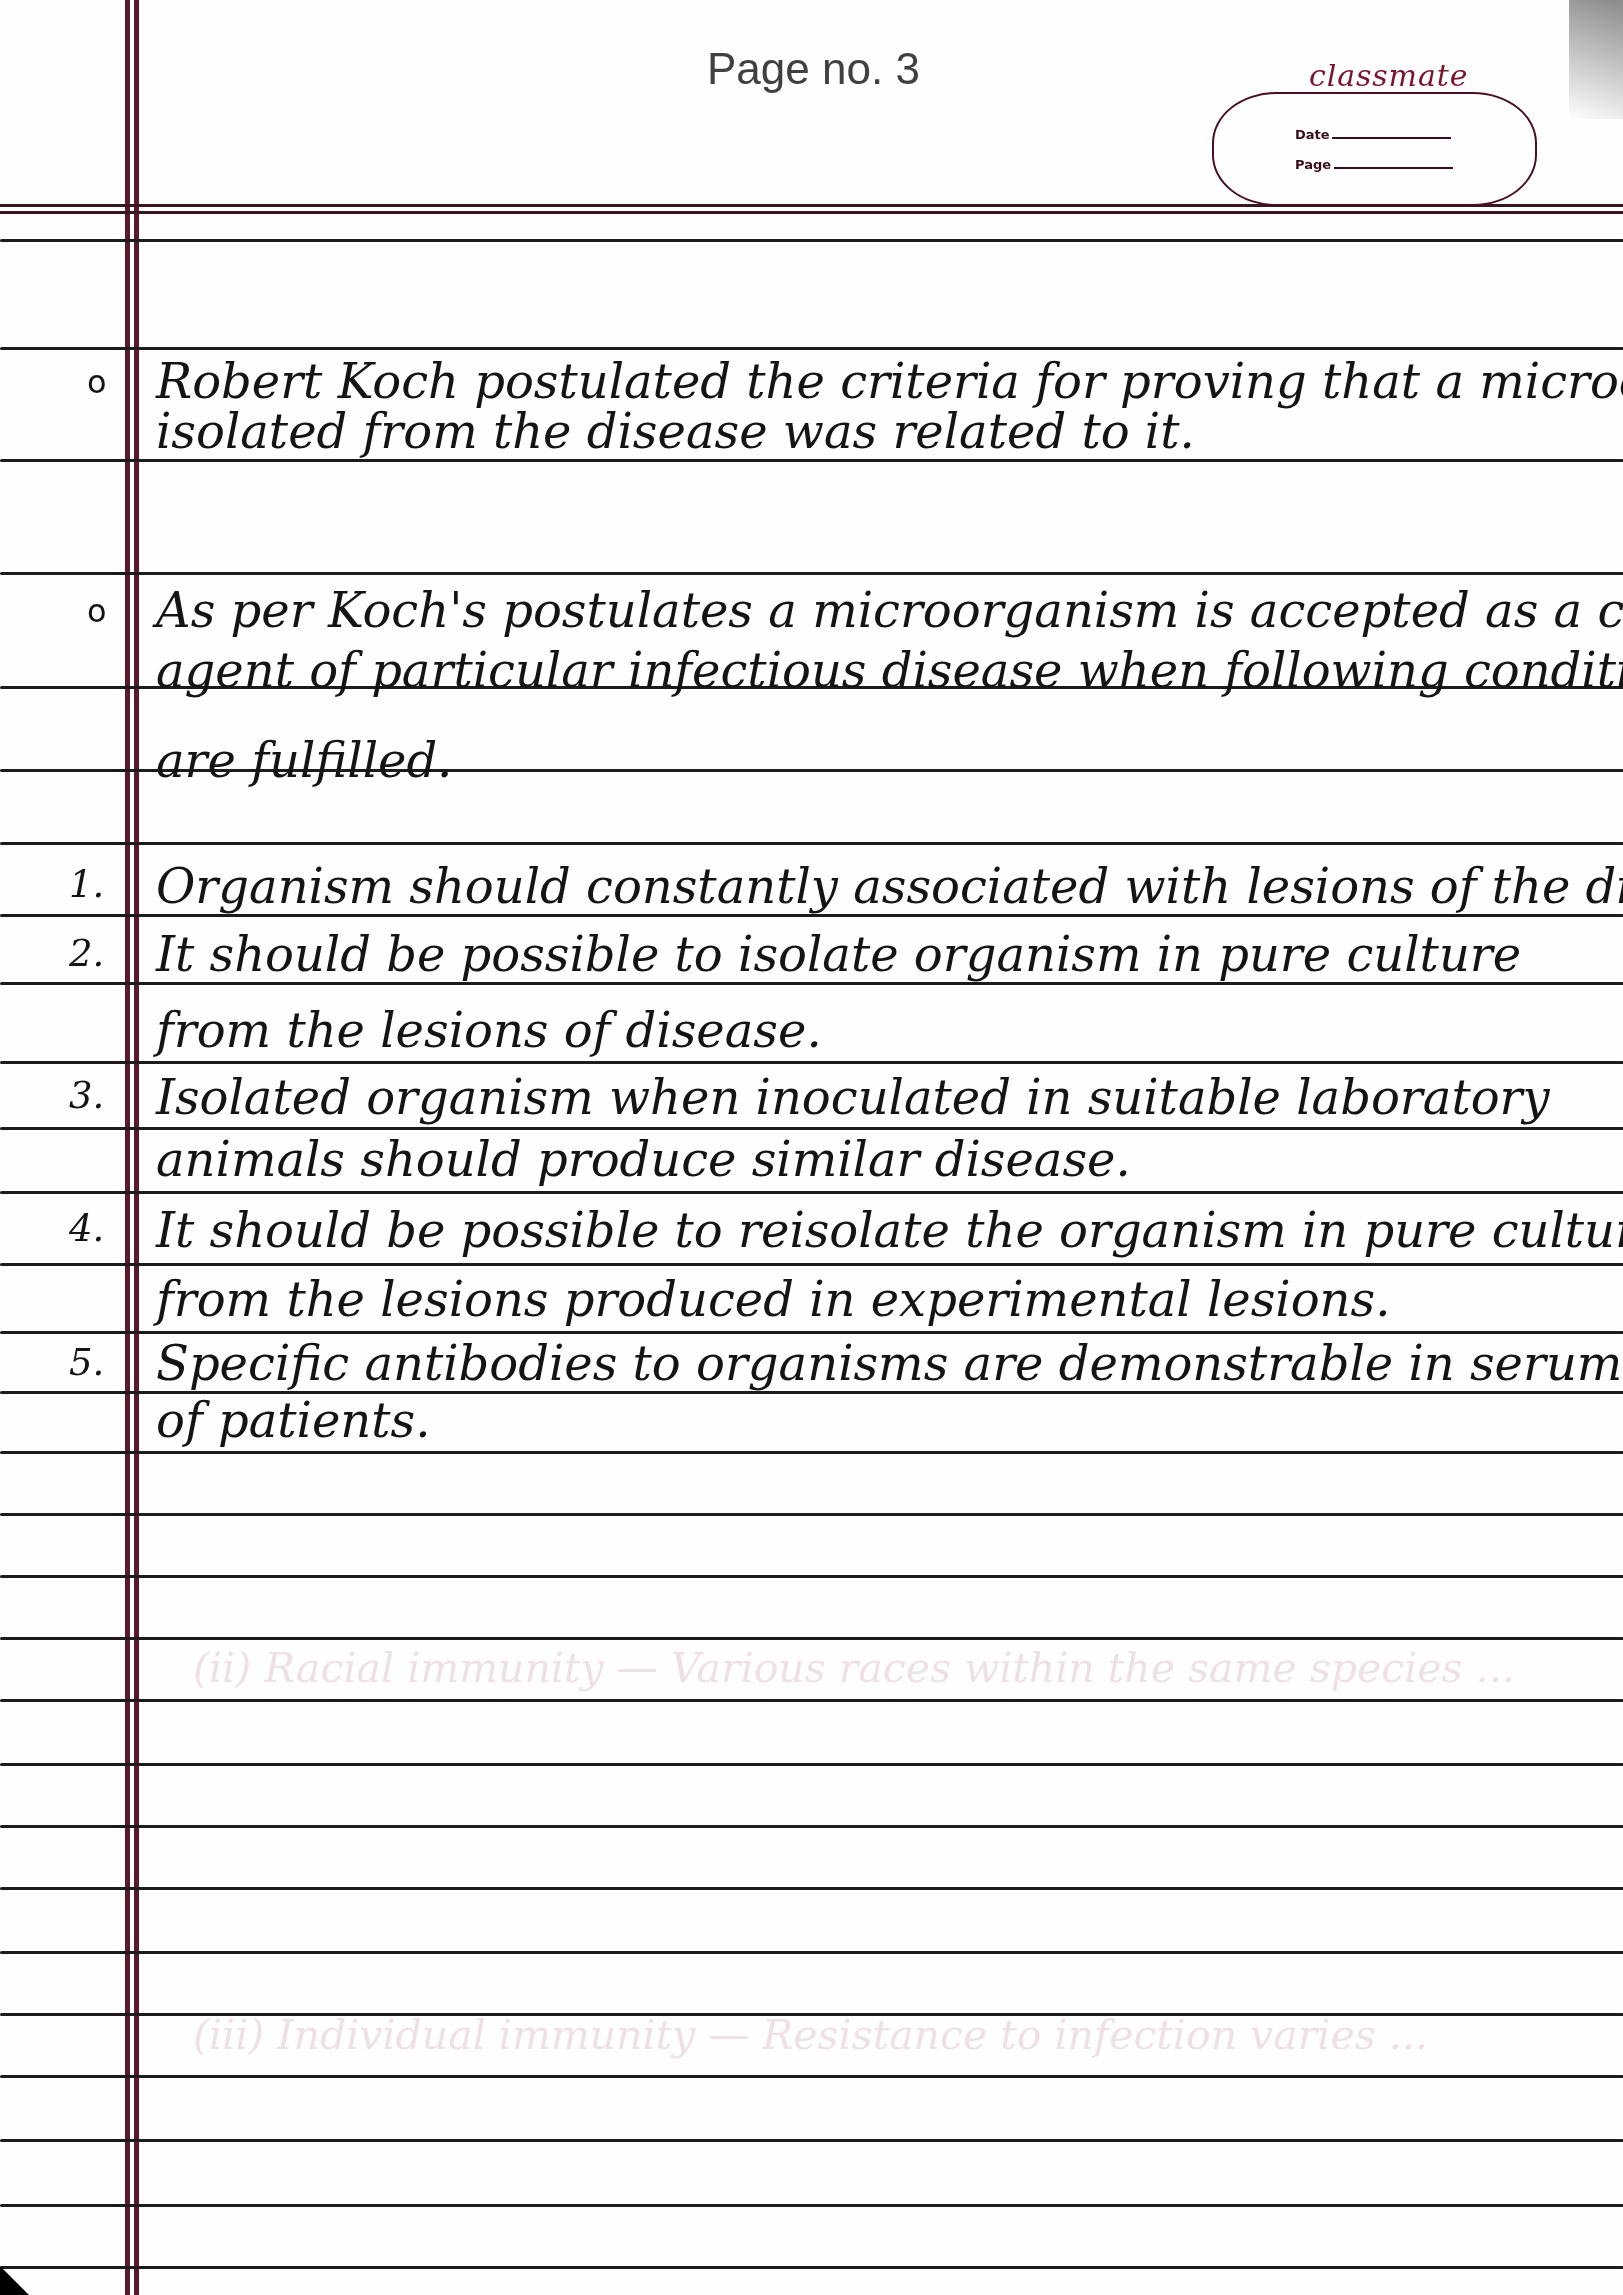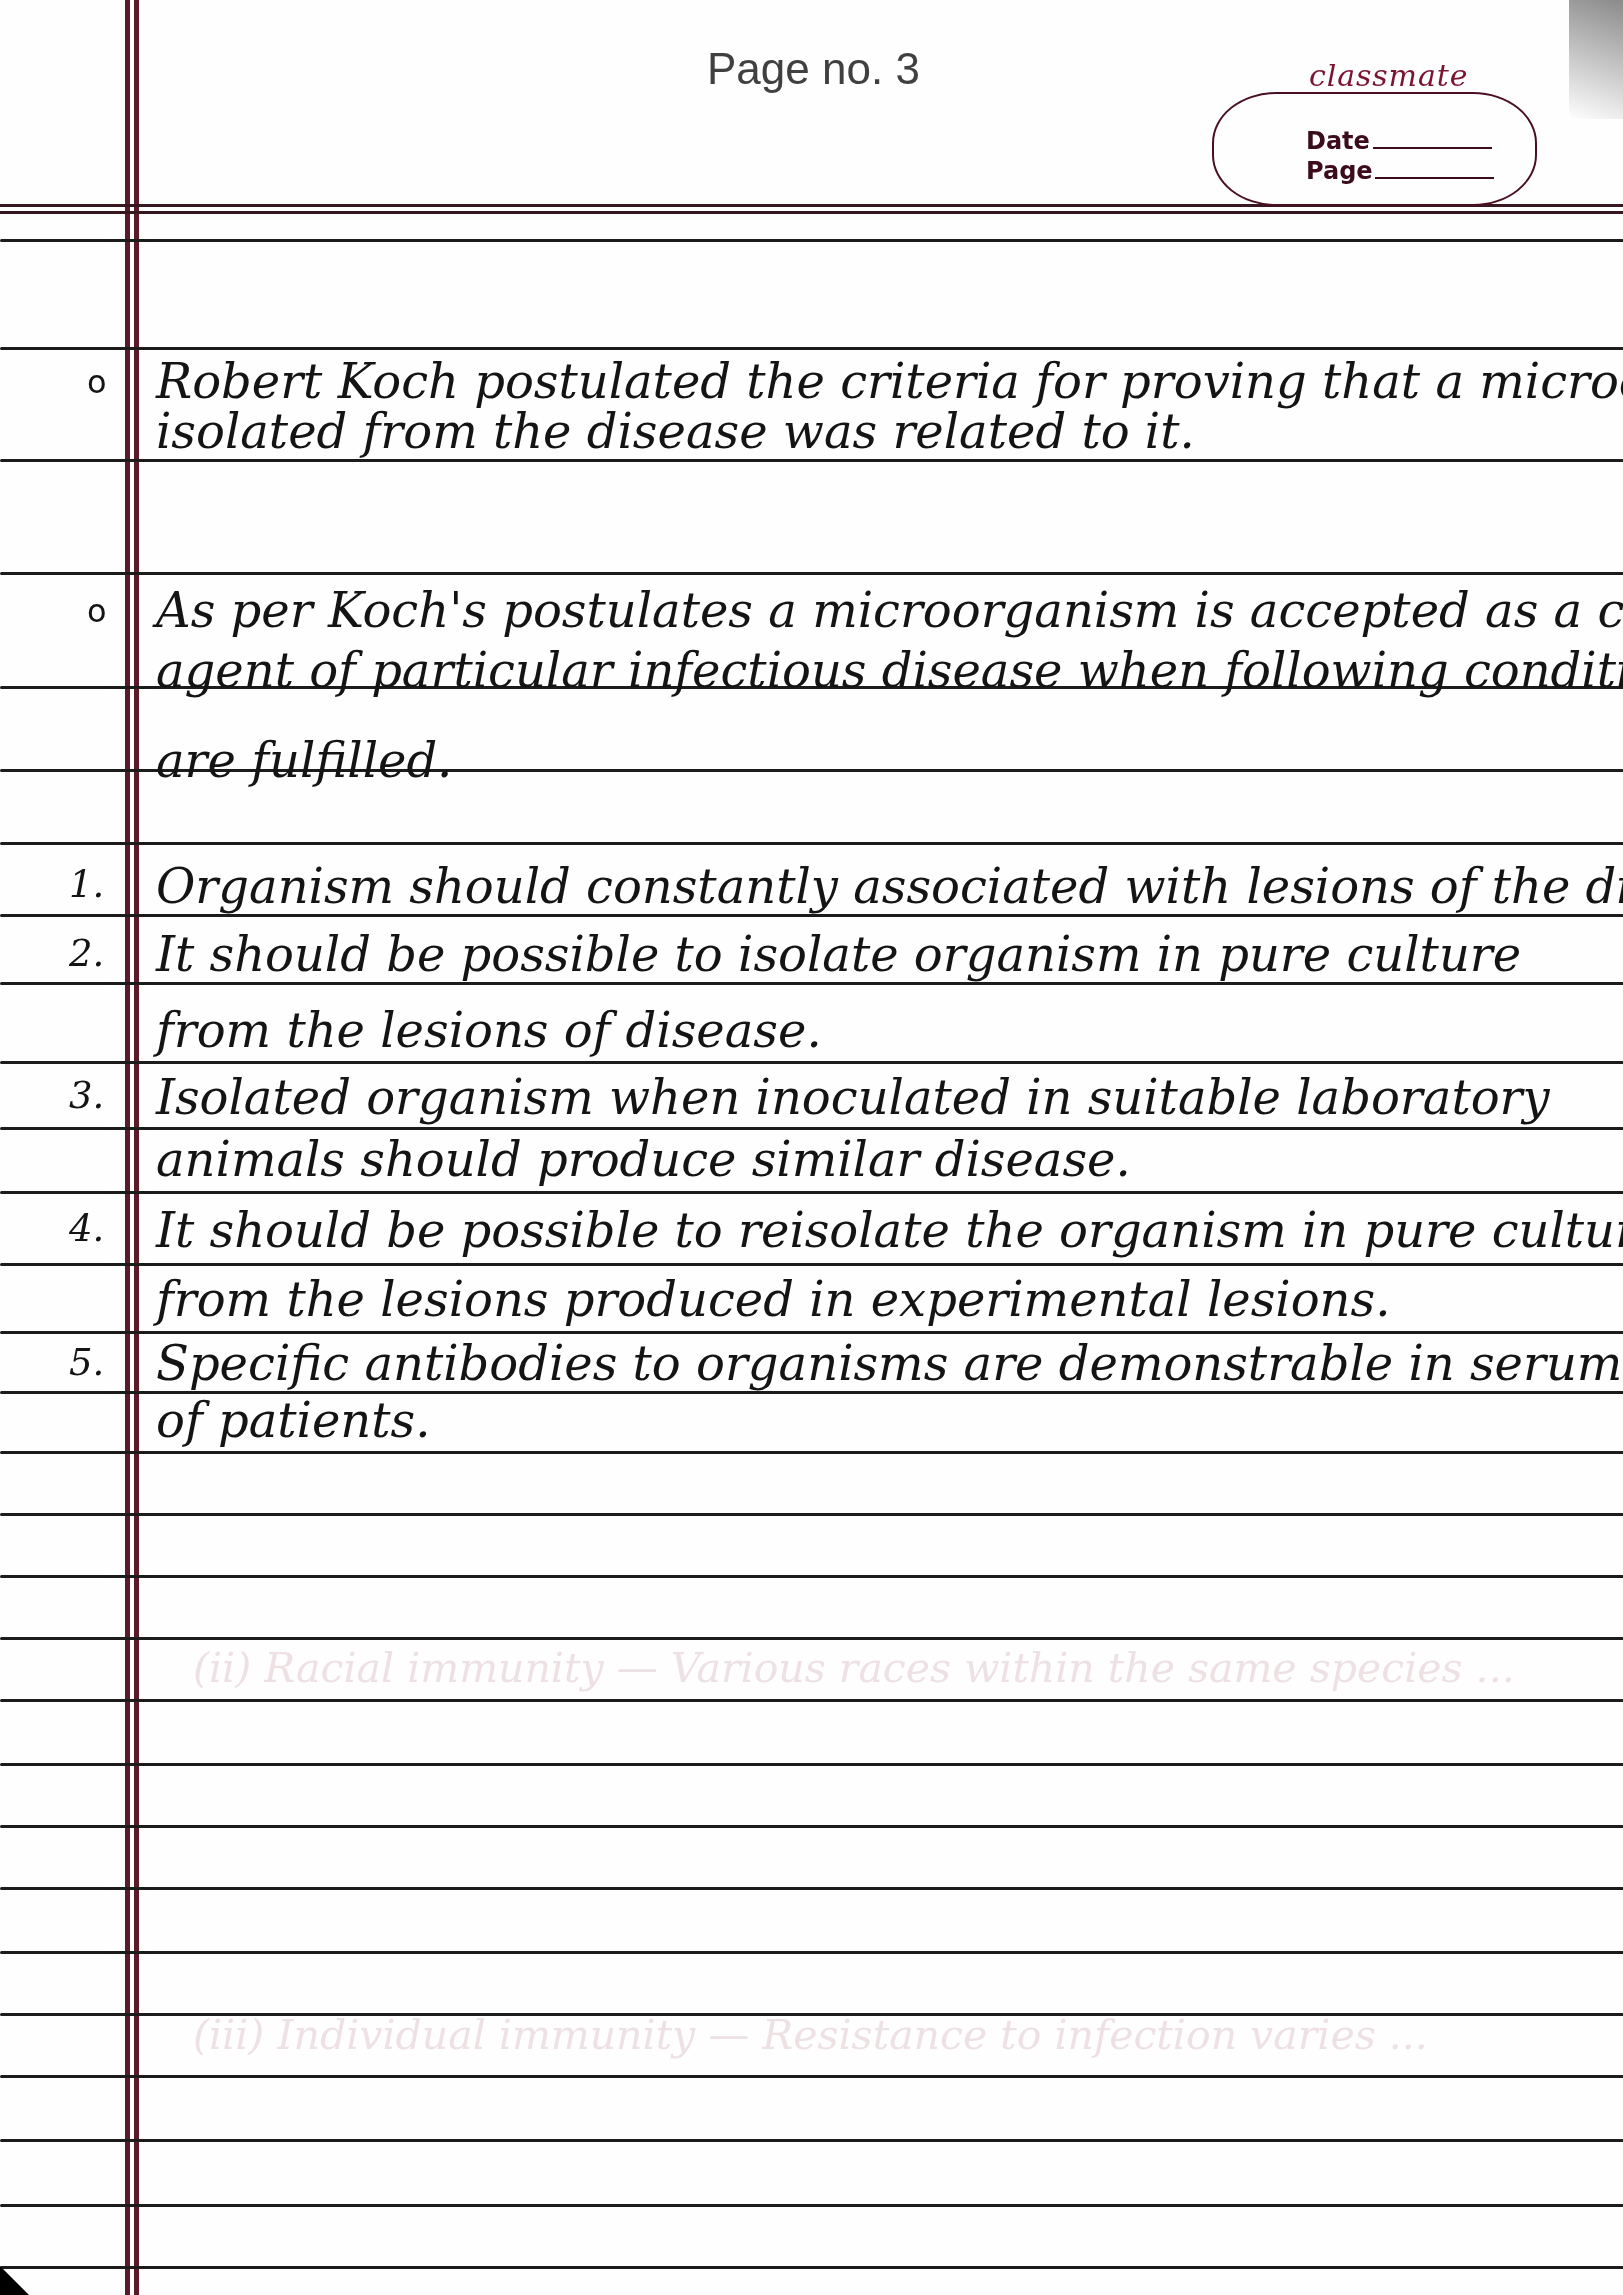--- a/index.html
+++ b/index.html
@@ -27,22 +27,22 @@
   }
   .brand-name {
     position: absolute; left: 106px; top: 0; font-family: "DejaVu Serif", serif;
     font-style: italic; font-size: 30px; color: #7a1430; letter-spacing: 0.9px;
   }
   .brand-scroll {
     position: absolute; left: 9.2px; top: 34px; width: 321px; height: 110px;
     border: 2.8px solid #4a0f22; border-radius: 64px / 51px;
   }
   .brand-field {
-    position: absolute; left: 103px; font-family: "DejaVu Sans", sans-serif;
-    font-size: 24px; color: #3a0c1c; font-weight: bold;
+    position: absolute; left: 92px; font-family: "DejaVu Sans", sans-serif;
+    font-size: 13px; color: #3a0c1c; font-weight: bold;
   }
   .brand-field .blank { display: inline-block; width: 119px; border-bottom: 2.3px solid #3a0c1c; margin-left: 2.8px; }
   .title {
     position: absolute; left: 441px; top: 275px;
     font-family: "DejaVu Sans", sans-serif; font-size: 68px; color: #111;
     letter-spacing: 2.8px;
   }
   .hand {
     position: absolute; left: 156px; right: 18.4px;
     font-family: "DejaVu Serif", serif; font-style: italic;

